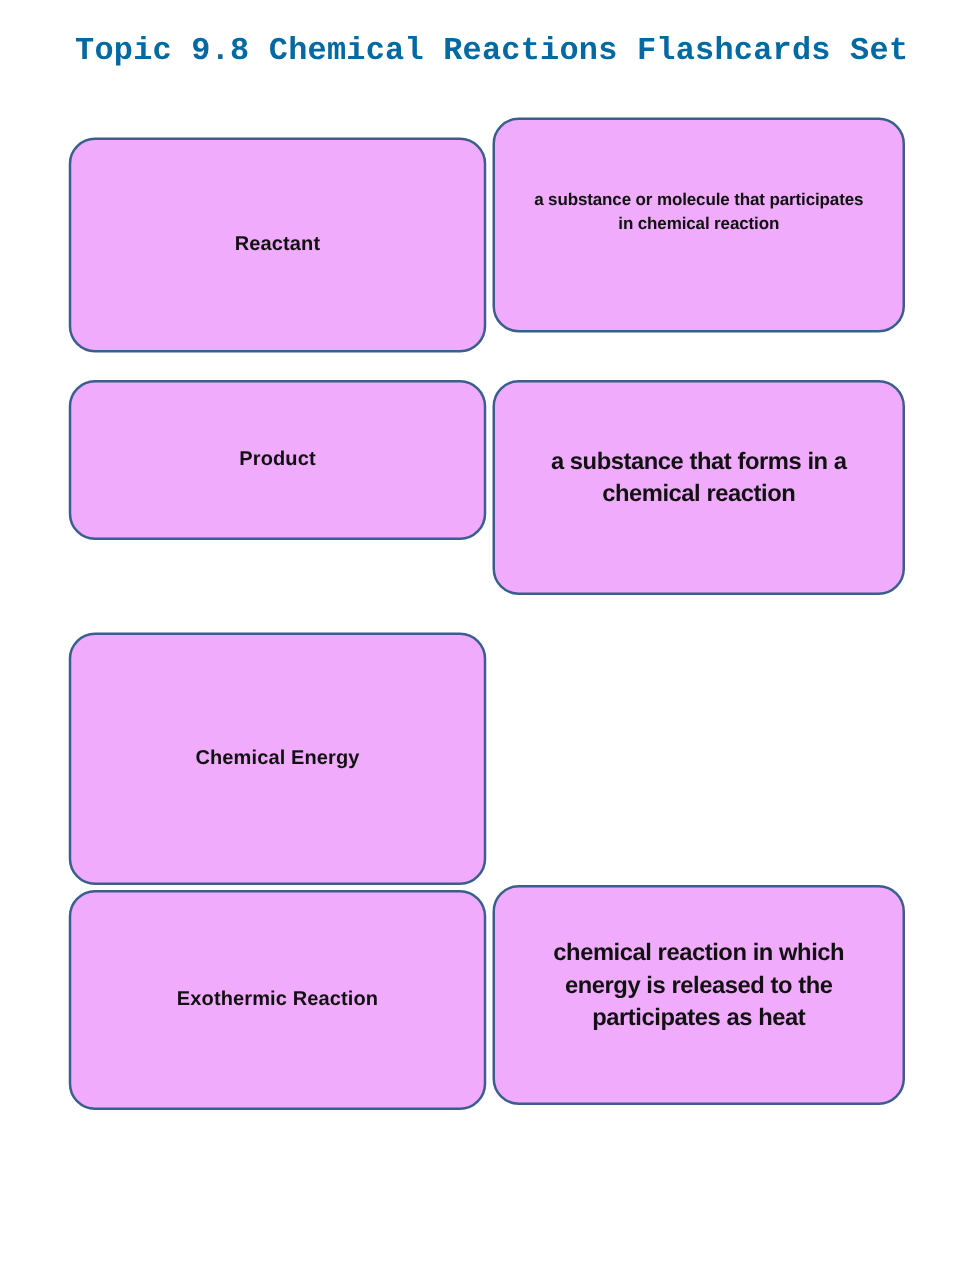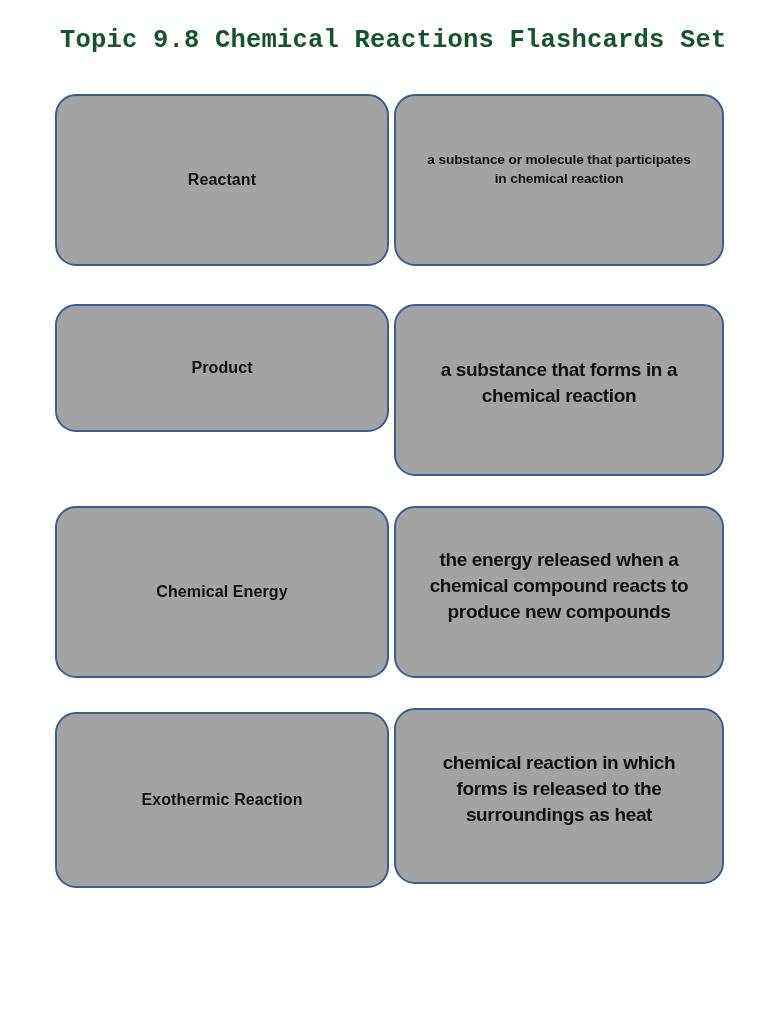--- a/index.html
+++ b/index.html
@@ -29,21 +29,21 @@
   #doc-title {
     position: absolute;
     left: 60px;
     top: 24px;
     width: 680px;
     height: 34px;
     font-family: "Liberation Mono", "DejaVu Sans Mono", monospace;
     font-size: 25.5px;
     font-weight: 700;
     letter-spacing: 0.2px;
-    color: #14532d;
+    color: #0369a1;
     white-space: nowrap;
     line-height: 34px;
   }
 
   
   #cards {
     position: absolute;
     left: 0;
     top: 0;
     width: 768px;
@@ -52,21 +52,21 @@
 
   .card-row {
     position: absolute;
     left: 0;
     width: 768px;
   }
 
   .card {
     position: absolute;
     box-sizing: border-box;
-    background: #a3a3a3;
+    background: #f0abfc;
     border: 2px solid #3a5f8d;
     border-radius: 21px;
     display: flex;
     flex-direction: column;
     justify-content: center;
     align-items: center;
     overflow: hidden;
   }
 
   .card.term-card {
@@ -125,49 +125,46 @@
 </head>
 <body>
 
 <div id="page">
 
   <div id="doc-title">Topic 9.8 Chemical Reactions Flashcards Set</div>
 
   <div id="cards">
 
     <div class="card-row" style="top:94px; height:172px;">
-      <div class="card term-card" style="top:0; height:172px;align-items:center;">
+      <div class="card term-card" style="top:16px; height:172px;align-items:center;">
         <span class="term-text">Reactant</span>
       </div>
       <div class="card def-card def-style-a" style="top:0; height:172px;">
         <span class="def-text">a substance or molecule that participates in chemical reaction</span>
       </div>
     </div>
 
     <div class="card-row" style="top:304px; height:172px;">
       <div class="card term-card" style="top:0; height:128px;">
         <span class="term-text">Product</span>
       </div>
       <div class="card def-card def-style-b" style="top:0; height:172px;">
         <span class="def-text">a substance that forms in a chemical reaction</span>
       </div>
     </div>
 
     <div class="card-row" style="top:506px; height:172px;">
-      <div class="card term-card" style="top:0; height:172px;">
+      <div class="card term-card" style="top:0; height:202px;">
         <span class="term-text">Chemical Energy</span>
-      </div>
-      <div class="card def-card def-style-b three-line" style="top:0; height:172px;">
-        <span class="def-text">the energy released when a chemical compound reacts to produce new compounds</span>
       </div>
     </div>
 
     <div class="card-row" style="top:708px; height:176px;">
       <div class="card term-card" style="top:4px; height:176px;">
         <span class="term-text">Exothermic Reaction</span>
       </div>
       <div class="card def-card def-style-b" style="top:0; height:176px;">
-        <span class="def-text">chemical reaction in which forms is released to the surroundings as heat</span>
+        <span class="def-text">chemical reaction in which energy is released to the participates as heat</span>
       </div>
     </div>
 
   </div>
 </div>
 
 </body></html>

